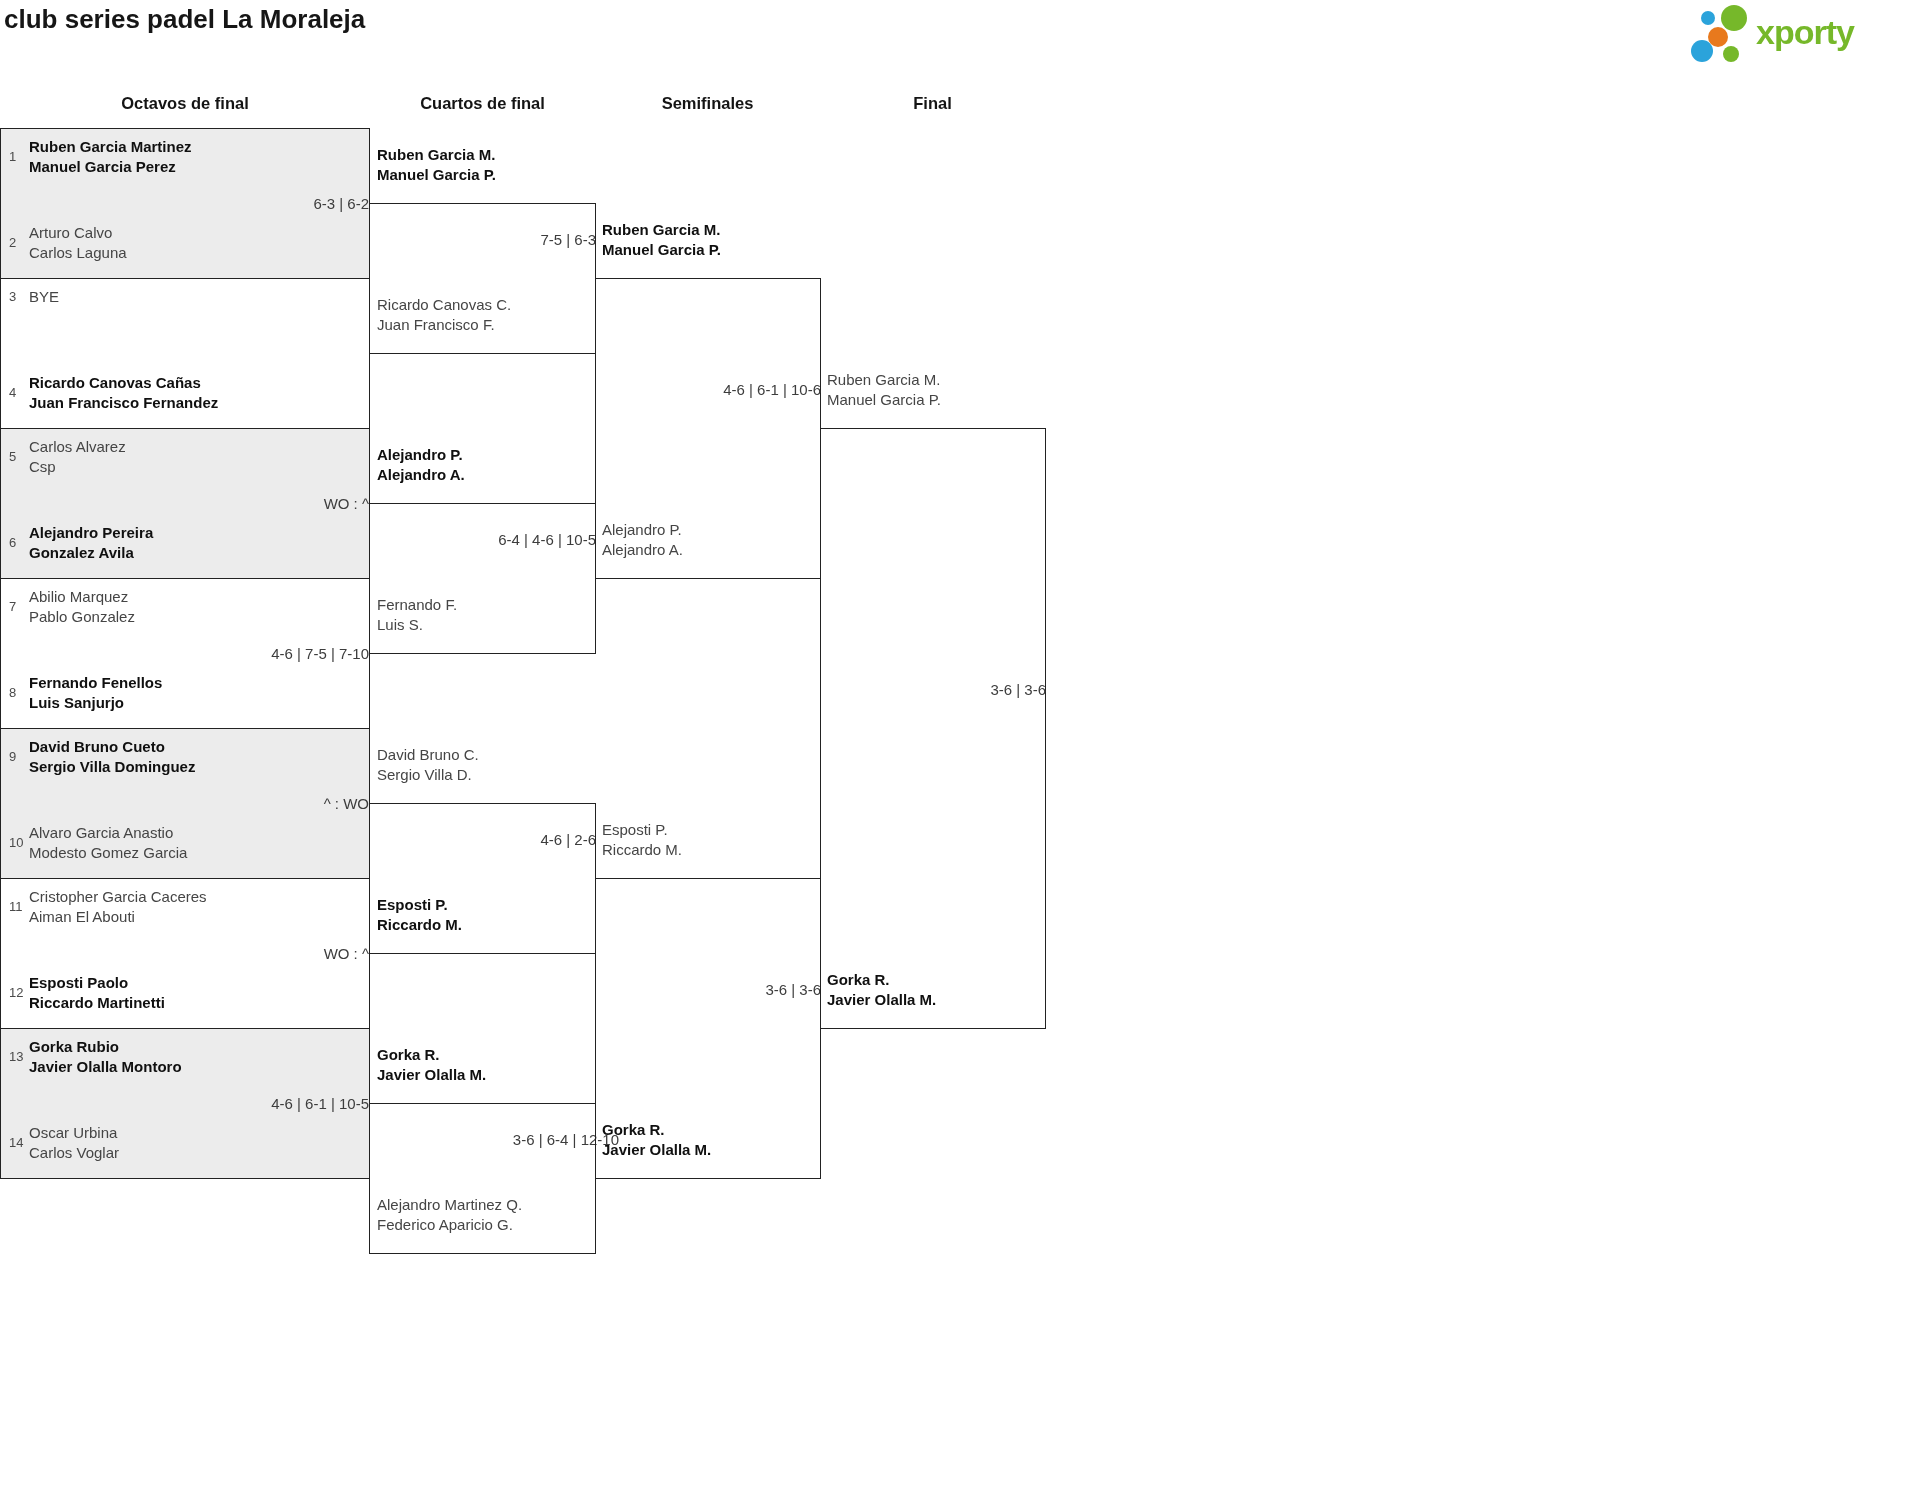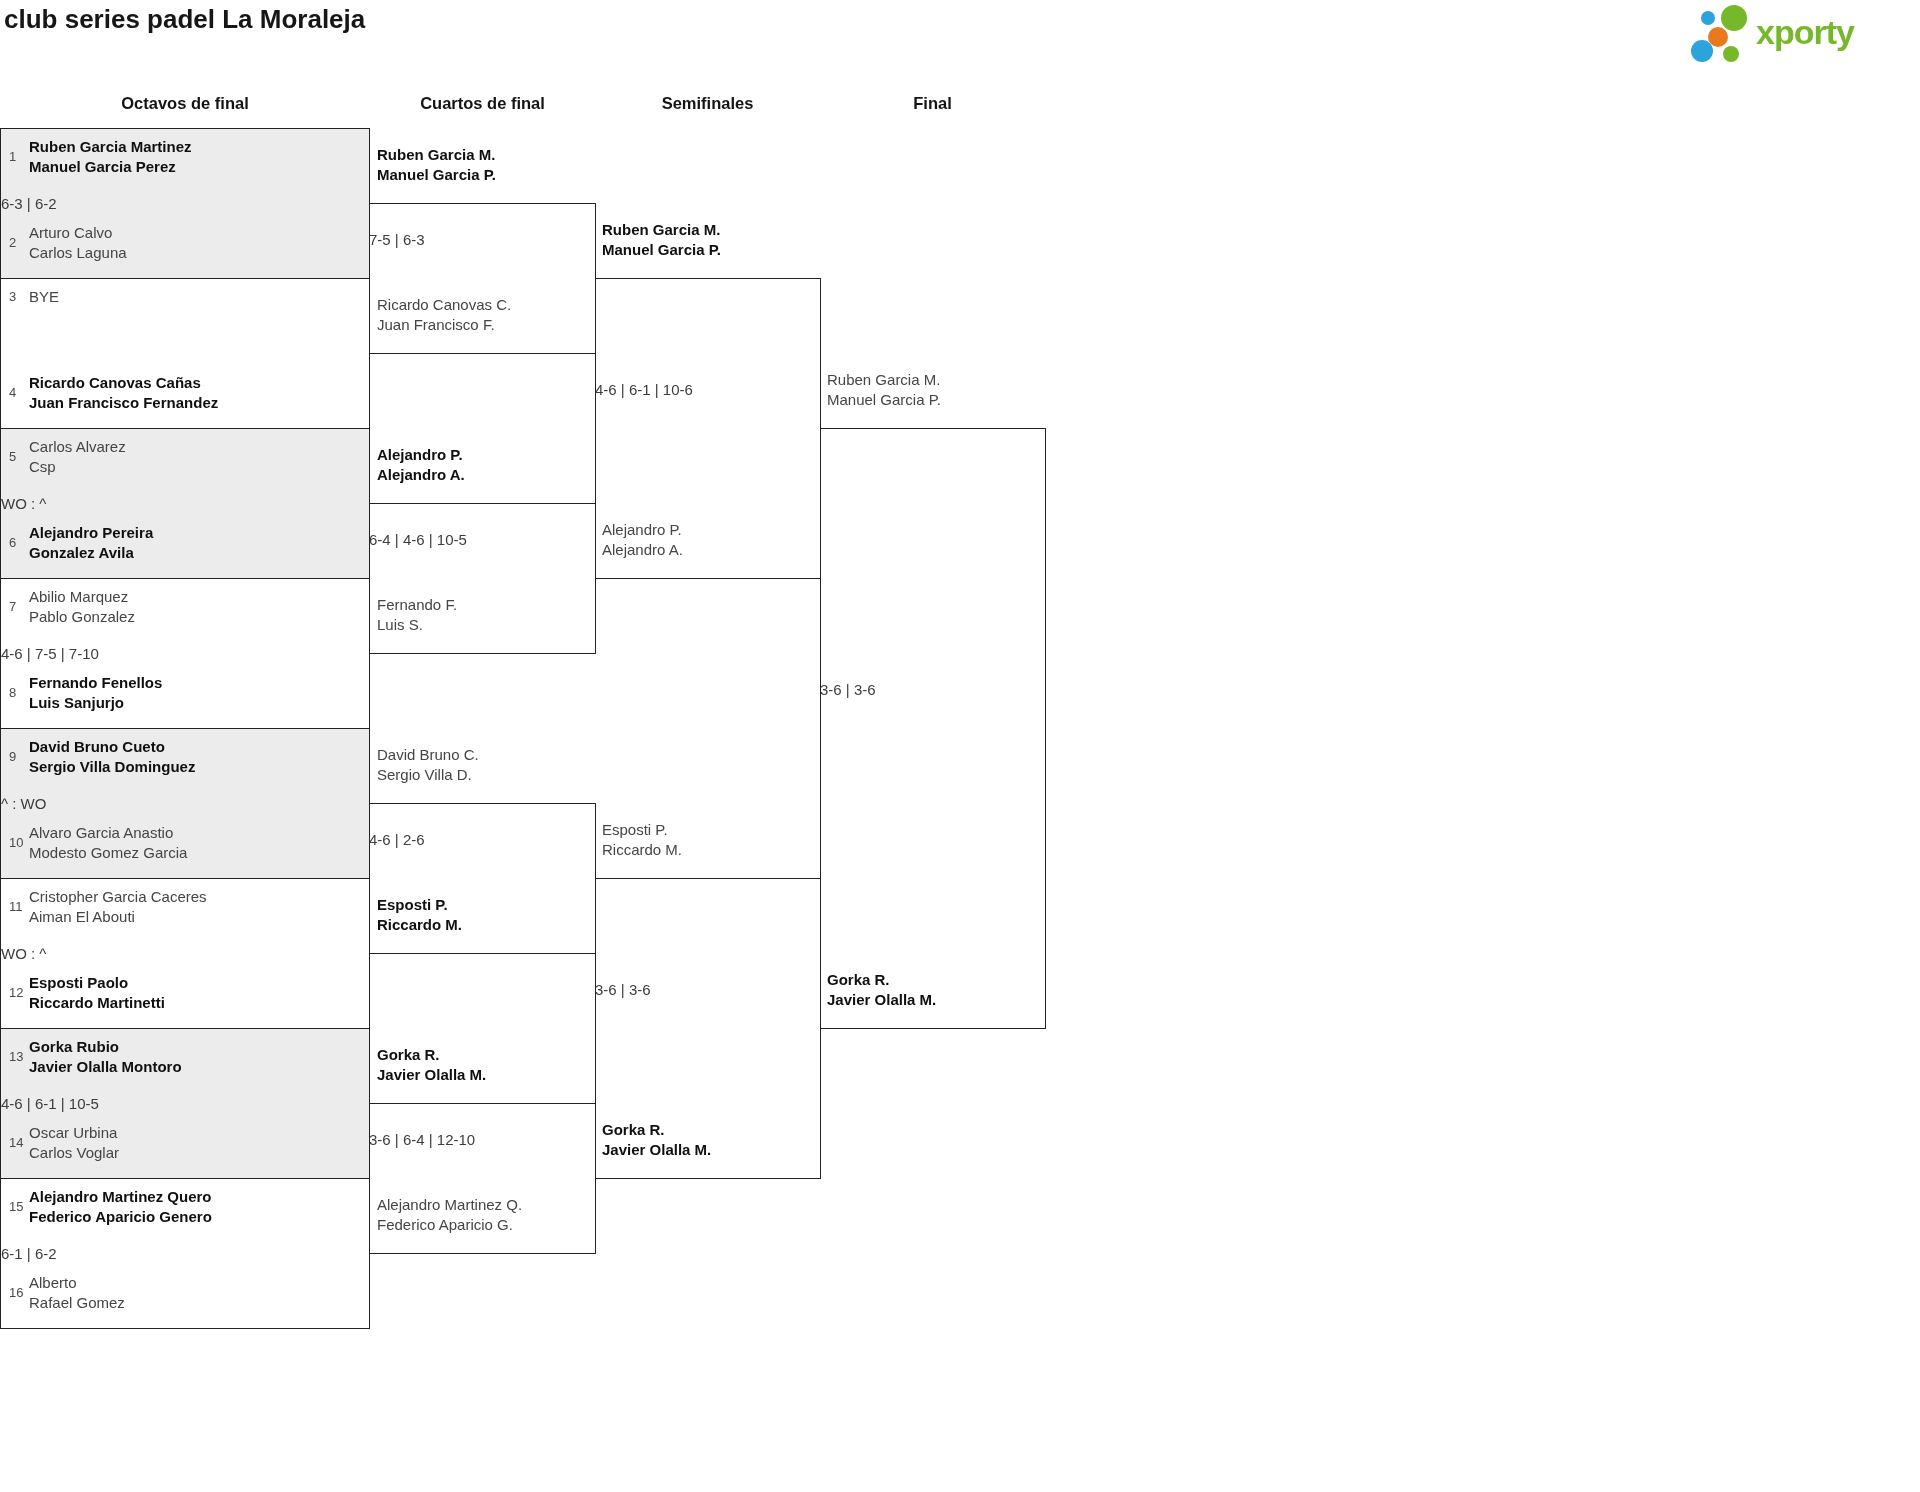--- a/index.html
+++ b/index.html
@@ -5,21 +5,21 @@
   html,body{margin:0;padding:0;background:#fff;}
   #page{position:relative;width:1920px;height:1492px;background:#ffffff;overflow:hidden;
         font-family:"Liberation Sans","DejaVu Sans",sans-serif;}
   .title-line{position:absolute;left:4px;font-size:26px;font-weight:700;color:#161616;white-space:nowrap;}
   .hdr{position:absolute;top:94px;font-size:16.5px;font-weight:600;color:#141414;text-align:center;}
   .box{position:absolute;border:1px solid #222;box-sizing:border-box;background:transparent;}
   .rbox{position:absolute;border:1px solid #222;box-sizing:border-box;background:#ffffff;}
   .rbox.shaded{background:#ececec;}
   .team{position:absolute;font-size:15px;line-height:20px;color:#454545;white-space:nowrap;}
   .team.w{font-weight:700;color:#101010;}
-  .score{position:absolute;height:22px;line-height:22px;font-size:15px;color:#3d3d3d;text-align:left;white-space:nowrap;}
+  .score{position:absolute;height:22px;line-height:22px;font-size:15px;color:#3d3d3d;text-align:right;white-space:nowrap;}
   .seed{position:absolute;font-size:13px;line-height:20px;color:#4a4a4a;}
   .dot{position:absolute;border-radius:50%;}
   .wordmark{position:absolute;left:1756px;top:4px;font-size:34px;font-weight:700;letter-spacing:-1px;line-height:56px;}
 </style>
 </head>
 <body>
 
 <div id="page">
 
   <div class="title-line" style="top:4px">club series padel La Moraleja</div>
@@ -129,33 +129,20 @@
       <div>Javier Olalla Montoro</div>
     </div>
     <div class="score" style="left:0;top:64px;width:368px">4-6 | 6-1 | 10-5</div>
     <div class="seed" style="left:8px;top:104px">14</div>
     <div class="team" style="left:28px;top:94px">
       <div>Oscar Urbina</div>
       <div>Carlos Voglar</div>
     </div>
   </div>
 
-  <div class="rbox" style="left:0;top:1178px;width:370px;height:151px">
-    <div class="seed" style="left:8px;top:18px">15</div>
-    <div class="team w" style="left:28px;top:8px">
-      <div>Alejandro Martinez Quero</div>
-      <div>Federico Aparicio Genero</div>
-    </div>
-    <div class="score" style="left:0;top:64px;width:368px">6-1 | 6-2</div>
-    <div class="seed" style="left:8px;top:104px">16</div>
-    <div class="team" style="left:28px;top:94px">
-      <div>Alberto</div>
-      <div>Rafael Gomez</div>
-    </div>
-  </div>
 
   <div>
     <div class="team w" style="left:377px;top:145px">
       <div>Ruben Garcia M.</div>
       <div>Manuel Garcia P.</div>
     </div>
     <div class="box" style="left:369px;top:203px;width:227px;height:151px"></div>
     <div class="score" style="left:369px;top:229px;width:227px">7-5 | 6-3</div>
     <div class="team" style="left:377px;top:295px">
       <div>Ricardo Canovas C.</div>

